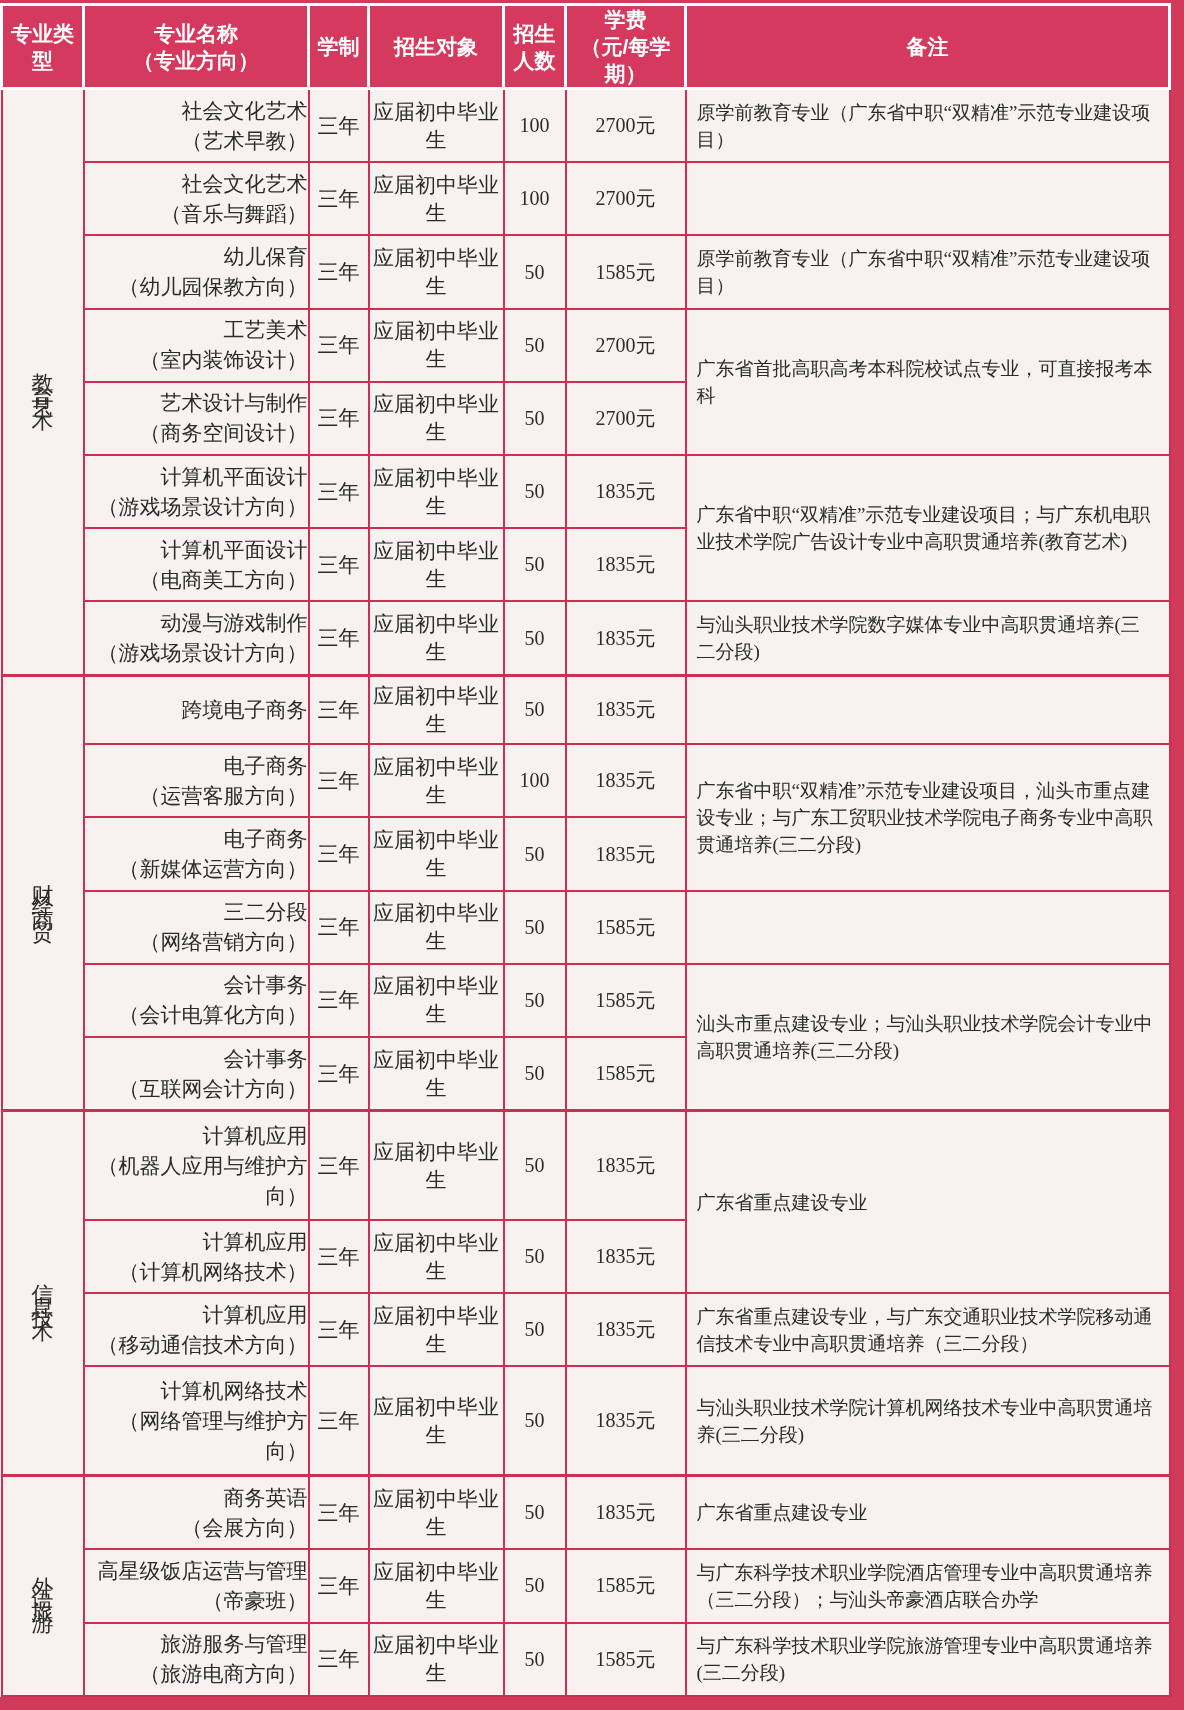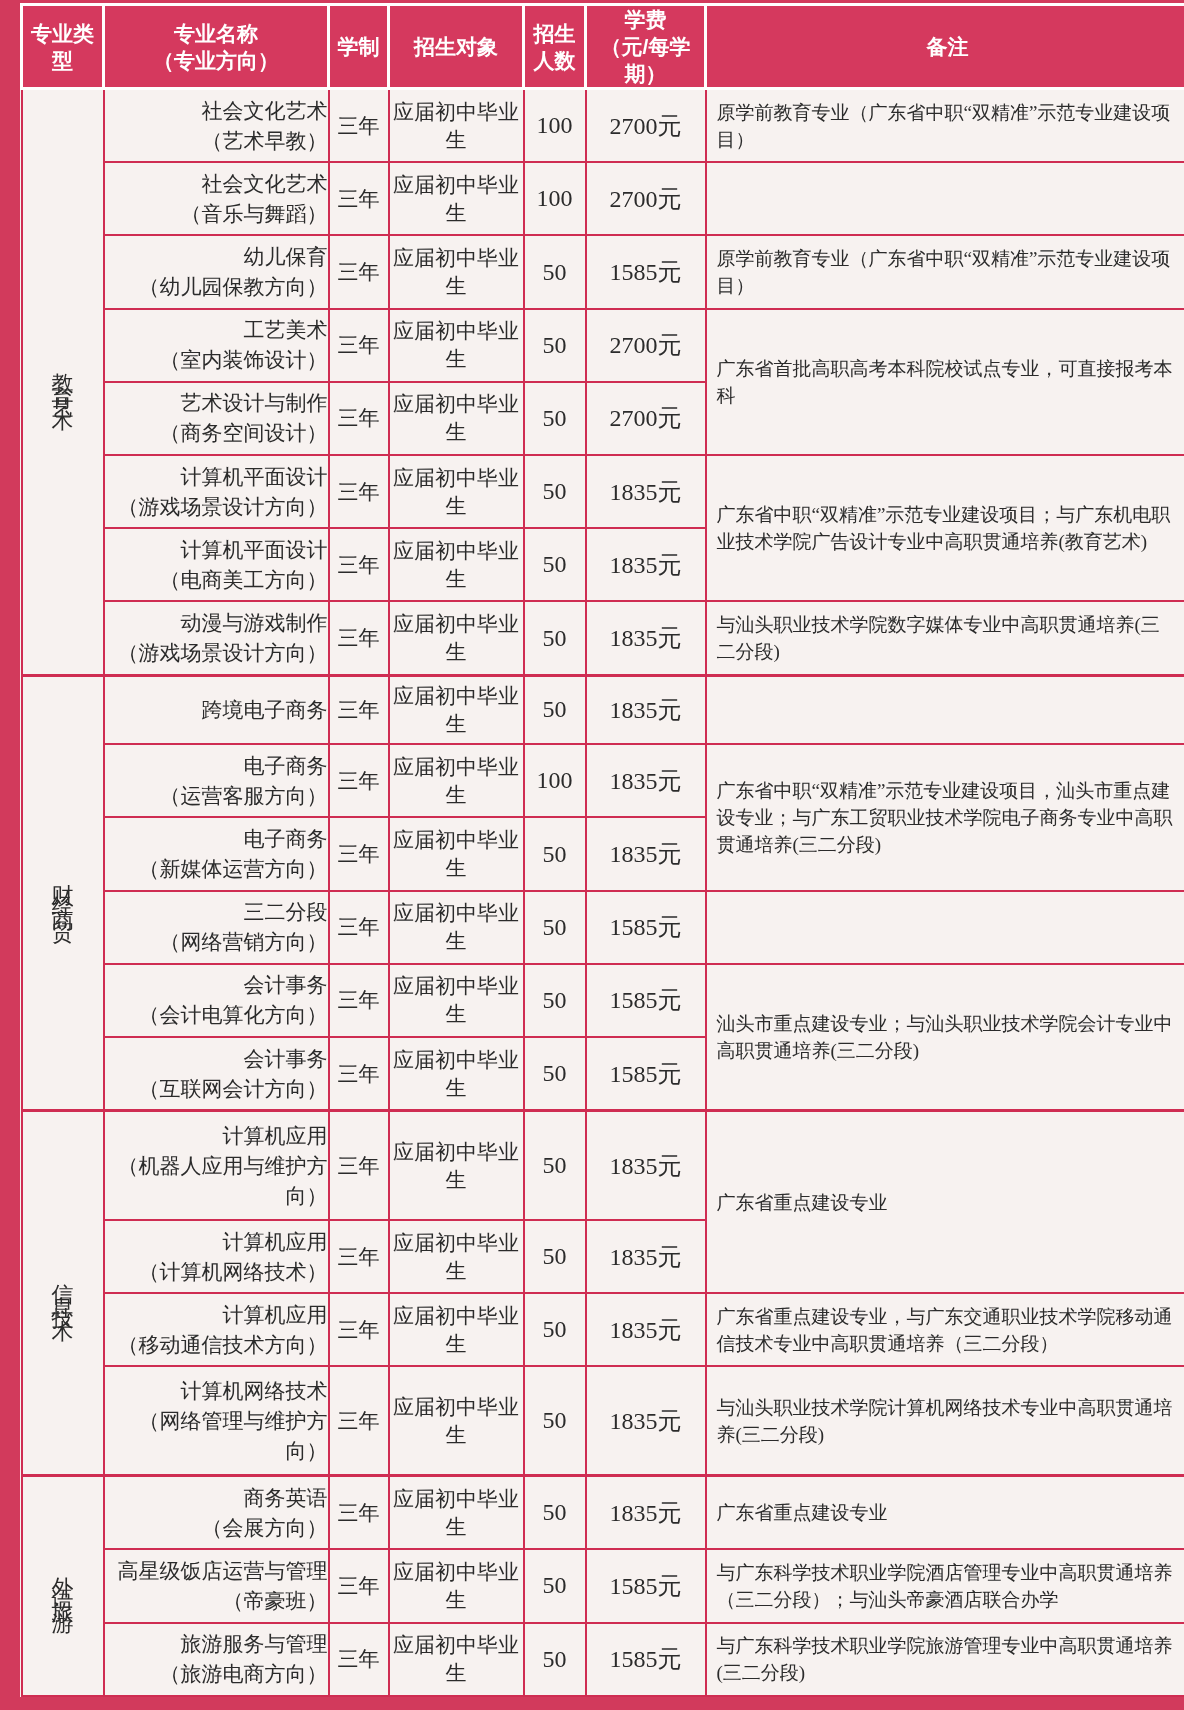--- a/index.html
+++ b/index.html
@@ -3,21 +3,21 @@
 <meta charset="utf-8">
 <style>
   html, body { margin: 0; padding: 0; }
   body { font-family: "Liberation Serif", "DejaVu Serif", serif; }
 
   .frame {
     width: 1184px;
     height: 1710px;
     box-sizing: border-box;
     background: #d23a5c;
-    padding: 3px 8px 13px 20px;
+    padding: 3px 8px 13px 0;
     overflow: hidden;
   }
 
   table.enroll {
     border-collapse: collapse;
     table-layout: fixed;
     width: 1168px;
     height: 1694px;
     background: #f7f2f0;
   }
@@ -61,21 +61,21 @@
   td.name span { display: block; line-height: 30px; text-align: right; }
   td.name span:empty { display: none; }
 
   td.note {
     text-align: left;
     padding: 3px 10px;
     font-size: 19px;
     line-height: 27px;
   }
 
-  td.num, td.fee { font-size: 24px; margin-left: 41px; }
+  td.num, td.fee { font-size: 20px; margin-left: 41px; }
 </style>
 </head>
 <body>
 
 <div class="frame">
 <table class="enroll">
   <colgroup>
     <col style="width:82px">
         <col style="width:225px">
         <col style="width:60px">

